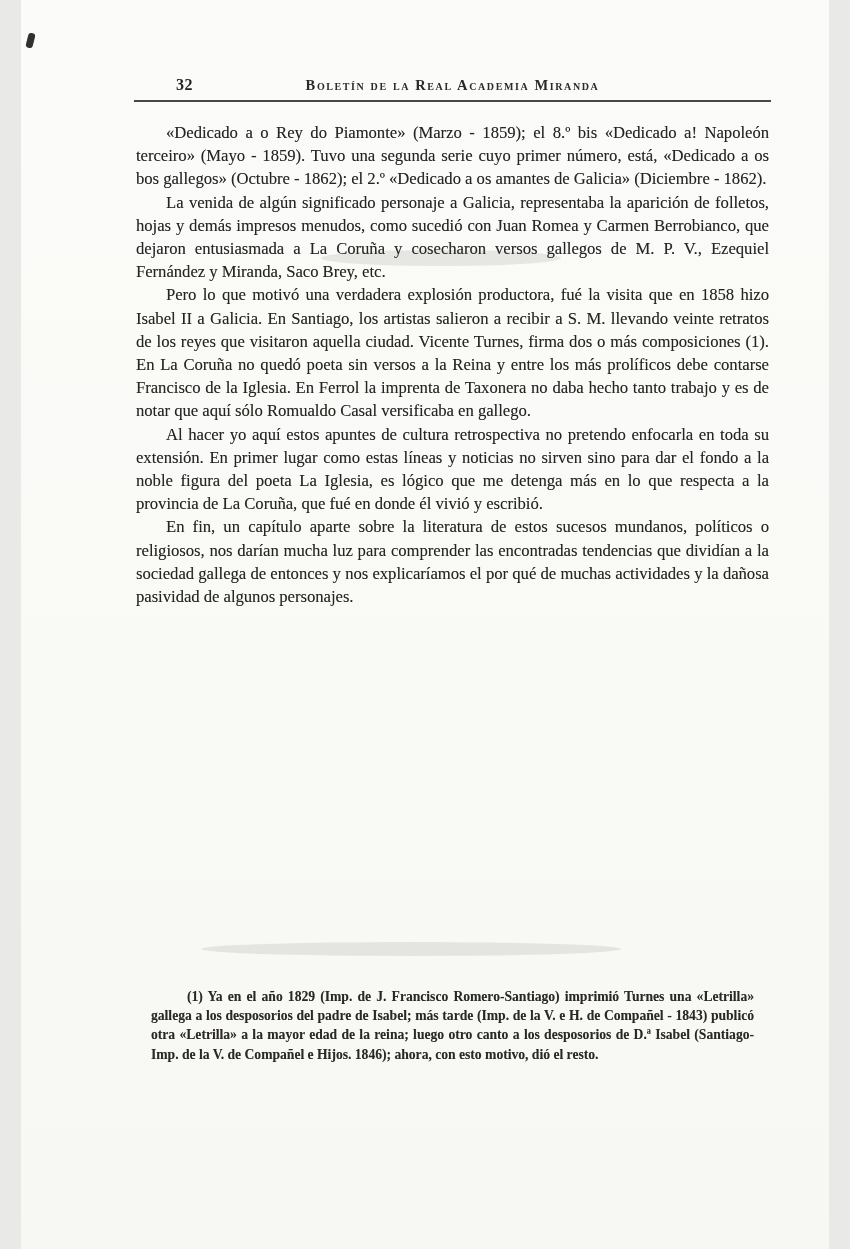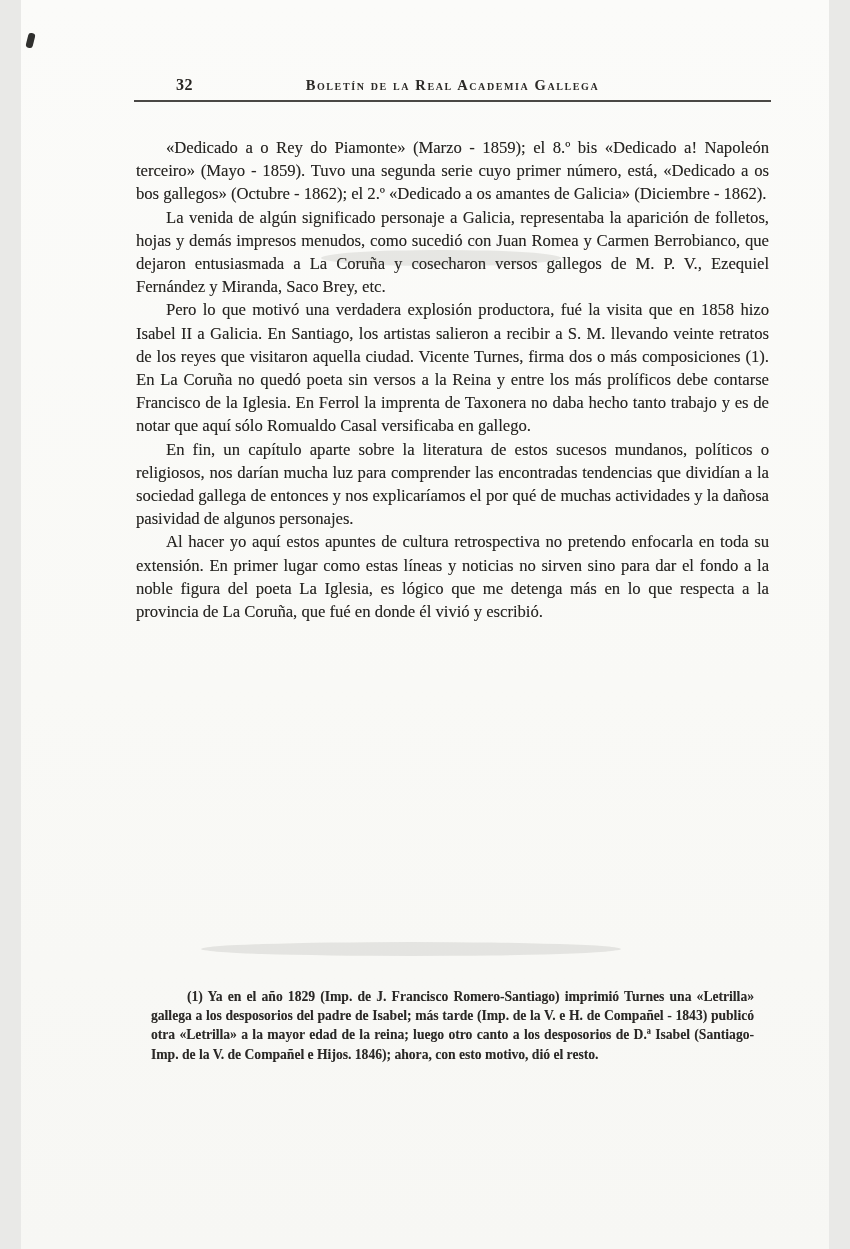--- a/index.html
+++ b/index.html
@@ -46,21 +46,21 @@
     top: 100px;
     left: 113px;
     width: 637px;
     height: 1.5px;
     background: #4a4845;
   }
 
   
   .page-body {
     position: absolute;
-    top: 136px;
+    top: 121px;
     left: 115px;
     width: 633px;
     font-size: 16.6px;
     line-height: 23.2px;
     text-align: justify;
     text-shadow: 0.2px 0.2px 0 rgba(30, 28, 25, 0.35);
   }
   .page-body p {
     margin: 0;
     text-indent: 30px;
@@ -132,31 +132,31 @@
   .smudge-a { left: 300px; top: 250px; width: 240px; height: 16px; }
   .smudge-b { left: 180px; top: 942px; width: 420px; height: 14px; }
 </style>
 </head>
 <body>
 
 <div class="page">
 
   <div class="running-header">
     <span class="page-number">32</span>
-    <span class="header-title">Boletín de la Real Academia Gallega</span>
+    <span class="header-title">Boletín de la Real Academia Miranda</span>
   </div>
 
   <div class="header-rule"></div>
 
   <main class="page-body">
     <p>«Dedicado a o Rey do Piamonte» (Marzo - 1859); el 8.º bis «Dedicado a! Napoleón terceiro» (Mayo - 1859). Tuvo una segunda serie cuyo primer número, está, «Dedicado a os bos gallegos» (Octubre - 1862); el 2.º «Dedicado a os amantes de Galicia» (Diciembre - 1862).</p>
     <p>La venida de algún significado personaje a Galicia, representaba la aparición de folletos, hojas y demás impresos menudos, como sucedió con Juan Romea y Carmen Berrobianco, que dejaron entusiasmada a La Coruña y cosecharon versos gallegos de M. P. V., Ezequiel Fernández y Miranda, Saco Brey, etc.</p>
     <p>Pero lo que motivó una verdadera explosión productora, fué la visita que en 1858 hizo Isabel II a Galicia. En Santiago, los artistas salieron a recibir a S. M. llevando veinte retratos de los reyes que visitaron aquella ciudad. Vicente Turnes, firma dos o más composiciones (1). En La Coruña no quedó poeta sin versos a la Reina y entre los más prolíficos debe contarse Francisco de la Iglesia. En Ferrol la imprenta de Taxonera no daba hecho tanto trabajo y es de notar que aquí sólo Romualdo Casal versificaba en gallego.</p>
+    <p>Al hacer yo aquí estos apuntes de cultura retrospectiva no pretendo enfocarla en toda su extensión. En primer lugar como estas líneas y noticias no sirven sino para dar el fondo a la noble figura del poeta La Iglesia, es lógico que me detenga más en lo que respecta a la provincia de La Coruña, que fué en donde él vivió y escribió.</p>
     <p>En fin, un capítulo aparte sobre la literatura de estos sucesos mundanos, políticos o religiosos, nos darían mucha luz para comprender las encontradas tendencias que dividían a la sociedad gallega de entonces y nos explicaríamos el por qué de muchas actividades y la dañosa pasividad de algunos personajes.</p>
-    <p>Al hacer yo aquí estos apuntes de cultura retrospectiva no pretendo enfocarla en toda su extensión. En primer lugar como estas líneas y noticias no sirven sino para dar el fondo a la noble figura del poeta La Iglesia, es lógico que me detenga más en lo que respecta a la provincia de La Coruña, que fué en donde él vivió y escribió.</p>
   </main>
 
   <footer class="footnote">
     <p>(1) Ya en el año 1829 (Imp. de J. Francisco Romero-Santiago) imprimió Turnes una «Letrilla» gallega a los desposorios del padre de Isabel; más tarde (Imp. de la V. e H. de Compañel - 1843) publicó otra «Letrilla» a la mayor edad de la reina; luego otro canto a los desposorios de D.ª Isabel (Santiago-Imp. de la V. de Compañel e Hijos. 1846); ahora, con esto motivo, dió el resto.</p>
   </footer>
 
   <div class="smudge smudge-a"></div>
   <div class="smudge smudge-b"></div>
   <div class="artifact artifact-topleft"></div>
   <div class="artifact artifact-topright"></div>

